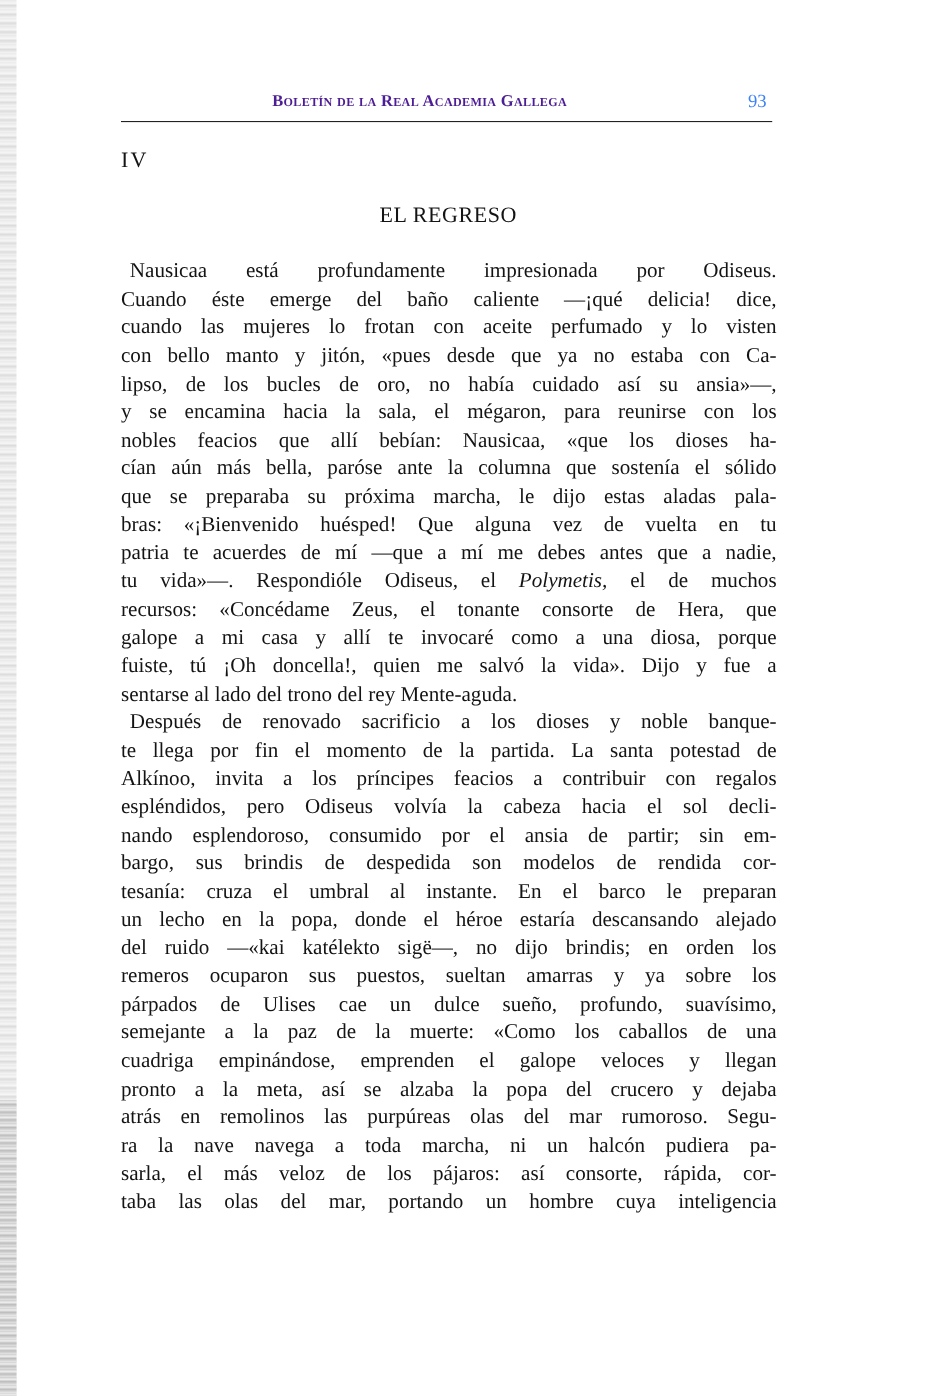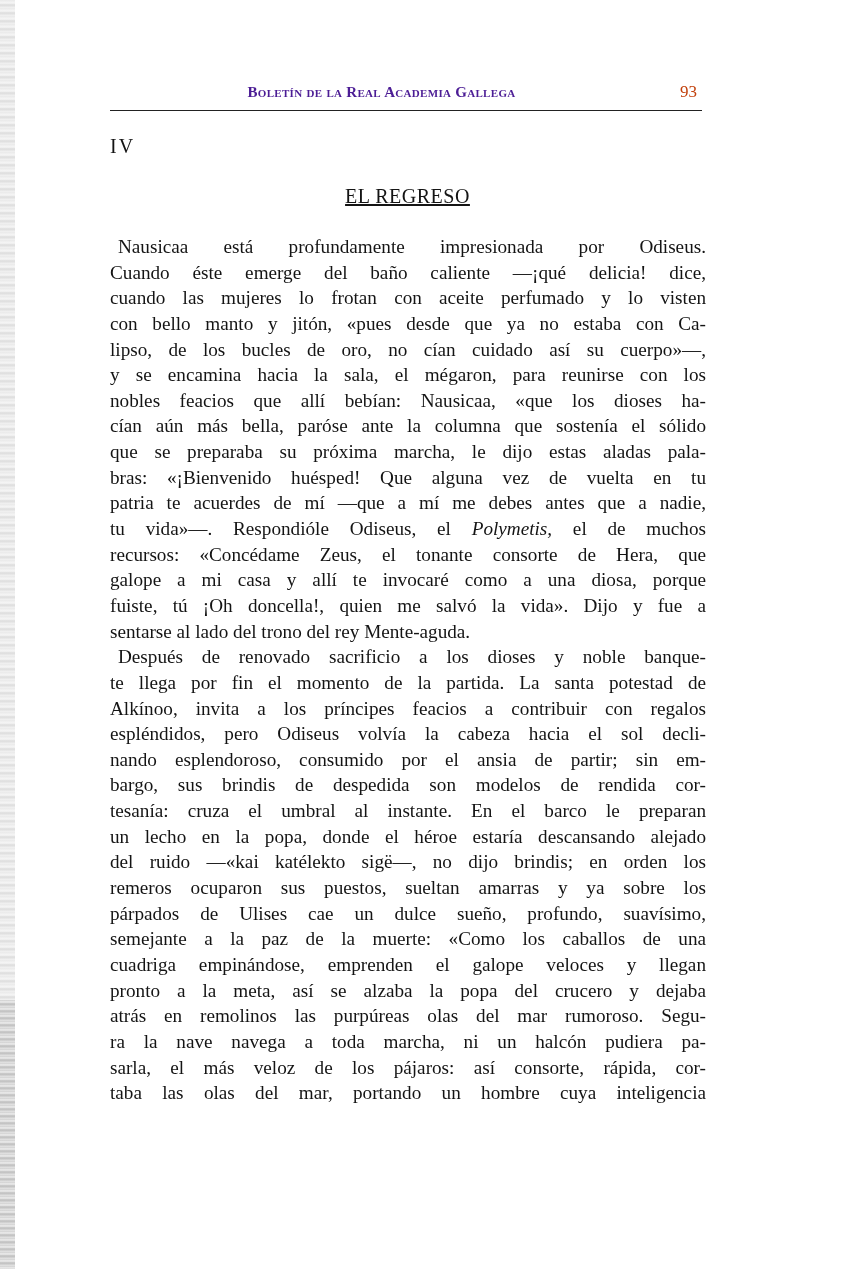--- a/index.html
+++ b/index.html
@@ -14,21 +14,21 @@
   .edge-strip.lower { top: 1000px; height: 269px; background: repeating-linear-gradient(180deg, #cfcfcf 0px, #eeeeee 2px, #bdbdbd 4px, #e6e6e6 7px); }
   .running-head {
     position: absolute; left: 110px; width: 595px; top: 84px; height: 24px;
   }
   .running-title {
     position: absolute; left: 0; right: 0; text-align: center; top: 0;
     font-size: 15px; font-variant: small-caps; letter-spacing: 0.3px; font-weight: bold; color: #4c1d95;
     padding-right: 52px;
   }
   .page-number {
-    position: absolute; right: 8px; top: -2px; font-size: 17px; color: #c2410c;
+    position: absolute; right: 8px; top: -2px; font-size: 17px; color: #3b82f6;
   }
   .head-rule {
     position: absolute; left: 110px; width: 592px; top: 110px; height: 0; border-top: 1.6px solid #222;
   }
   .chapter-num {
     position: absolute; left: 110px; width: 595px; top: 135px; 
     font-size: 20px; letter-spacing: 2px; padding-left: 0px;
   }
   .chapter-title {
     position: absolute; left: 110px; width: 595px; top: 185px; text-align: center;
@@ -52,29 +52,29 @@
 <div class="edge-strip"></div>
 <div class="edge-strip lower"></div>
 
 <header class="running-head">
   <div class="running-title">Boletín de la Real Academia Gallega</div>
   <div class="page-number">93</div>
 </header>
 <div class="head-rule"></div>
 
 <div class="chapter-num">IV</div>
-<h1 class="chapter-title" style="margin:0;font-weight:normal;text-decoration:underline;">EL REGRESO</h1>
+<h1 class="chapter-title" style="margin:0;font-weight:normal;">EL REGRESO</h1>
 
 <div class="body-text">
   <p class="paragraph">
     <span class="line indent">Nausicaa está profundamente impresionada por Odiseus.</span>
     <span class="line">Cuando éste emerge del baño caliente —¡qué delicia! dice,</span>
     <span class="line">cuando las mujeres lo frotan con aceite perfumado y lo visten</span>
     <span class="line">con bello manto y jitón, «pues desde que ya no estaba con Ca-</span>
-    <span class="line">lipso, de los bucles de oro, no cían cuidado así su cuerpo»—,</span>
+    <span class="line">lipso, de los bucles de oro, no había cuidado así su ansia»—,</span>
     <span class="line">y se encamina hacia la sala, el mégaron, para reunirse con los</span>
     <span class="line">nobles feacios que allí bebían: Nausicaa, «que los dioses ha-</span>
     <span class="line">cían aún más bella, paróse ante la columna que sostenía el sólido</span>
     <span class="line">que se preparaba su próxima marcha, le dijo estas aladas pala-</span>
     <span class="line">bras: «¡Bienvenido huésped! Que alguna vez de vuelta en tu</span>
     <span class="line">patria te acuerdes de mí —que a mí me debes antes que a nadie,</span>
     <span class="line"><span>tu vida»—. Respondióle Odiseus, el </span><em>Polymetis,</em><span> el de muchos</span></span>
     <span class="line">recursos: «Concédame Zeus, el tonante consorte de Hera, que</span>
     <span class="line">galope a mi casa y allí te invocaré como a una diosa, porque</span>
     <span class="line">fuiste, tú ¡Oh doncella!, quien me salvó la vida». Dijo y fue a</span>

